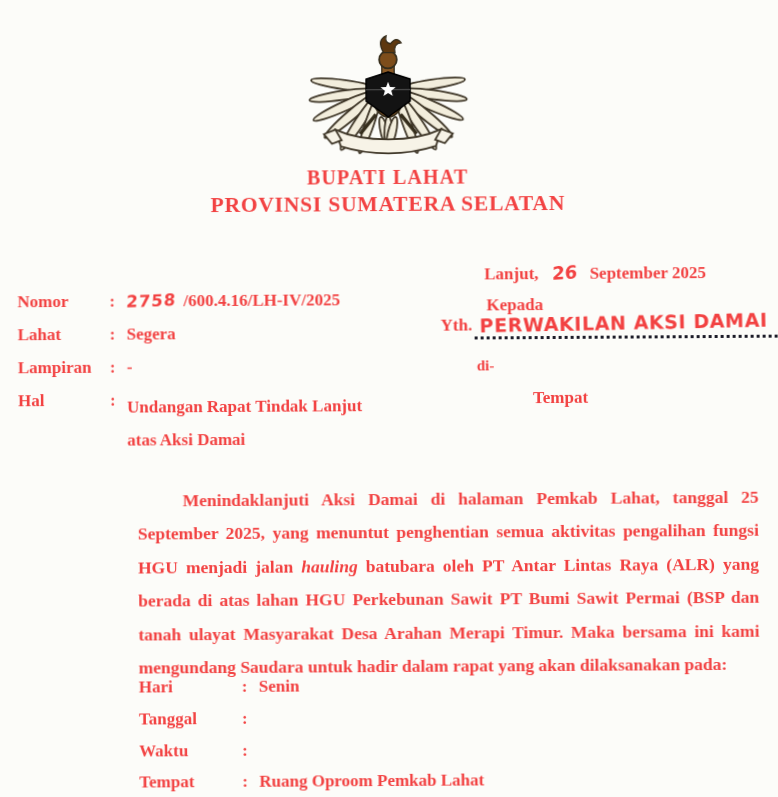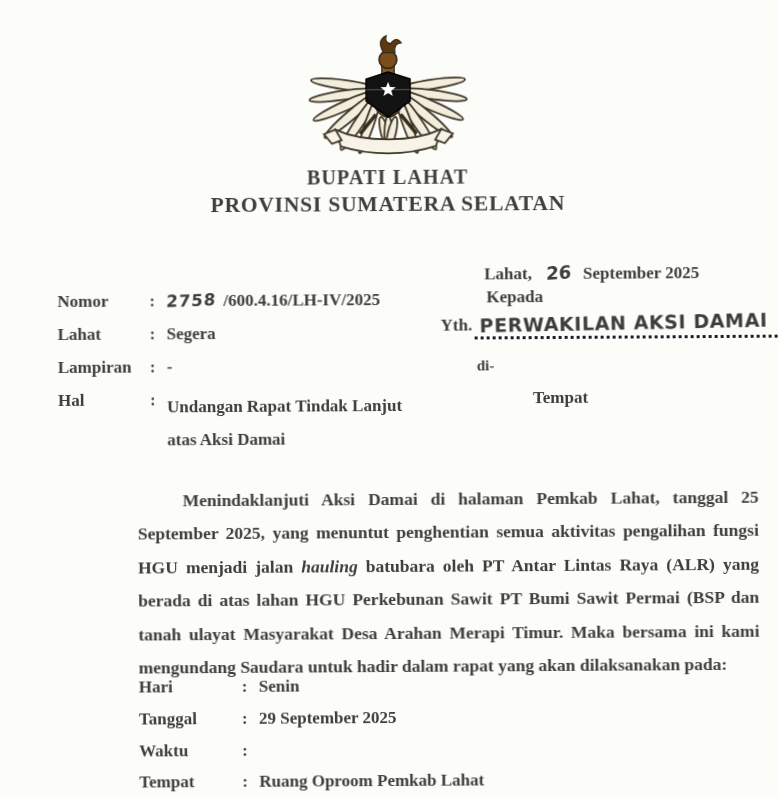--- a/index.html
+++ b/index.html
@@ -1,50 +1,50 @@
 <!DOCTYPE html>
 <html><head>
 <meta charset="utf-8">
 <style>
   html,body{margin:0;padding:0;background:#ffffff;}
   .page{
     position:relative;width:778px;height:797px;overflow:hidden;
     background:#fcfcf9;
     font-family:"Liberation Serif",serif;
-    color:#404040;font-weight:700;
+    color:#ef4444;font-weight:700;
   }
   .scan{
     position:absolute;inset:0;
     transform:rotate(-0.35deg);
     filter:blur(0.3px) contrast(1.03);
   }
   
   .emblem{position:absolute;left:300px;top:12px;width:180px;height:150px;}
   .office{position:absolute;top:166px;left:0;width:100%;text-align:center;
     font-size:20px;letter-spacing:1.2px;}
   .region{position:absolute;top:192px;left:0;width:100%;text-align:center;
     font-size:21.5px;letter-spacing:0.8px;}
   
   .dateline{position:absolute;left:485px;top:263px;font-size:17px;white-space:nowrap;}
   .hand{
     font-family:"DejaVu Sans",sans-serif;font-weight:700;display:inline-block;
   }
   .date-day{font-size:18px;margin:0 12px 0 14px;transform:skewX(-5deg) rotate(-3deg);}
-  .kepada{position:absolute;left:487px;top:288px;font-size:17px;}
+  .kepada{position:absolute;left:487px;top:296px;font-size:17px;}
   .yth-row{position:absolute;left:441px;top:313px;font-size:17px;white-space:nowrap;}
   .dotline{
     display:inline-block;border-bottom:3px dotted #20202c;
     padding:0 16px 1px 5px;margin-left:2px;
   }
   .name-hand{font-size:19px;letter-spacing:0.6px;transform:rotate(-0.8deg);}
   .di{position:absolute;left:477px;top:358px;font-size:15px;}
   .tempat{position:absolute;left:533px;top:389px;font-size:17px;}
   
   .meta-row{position:absolute;left:18px;font-size:17px;display:flex;align-items:flex-start;}
-  .meta-row .lbl{display:inline-block;width:92px;margin-left:40px;}
+  .meta-row .lbl{display:inline-block;width:92px;}
   .meta-row .col{display:inline-block;width:17px;}
   .m0{top:290px;} .m1{top:323px;} .m2{top:356px;} .m3{top:389px;}
   .hal-val div{line-height:33px;}
   .nomor-hand{font-size:16.5px;letter-spacing:1px;transform:skewX(-6deg) rotate(-2deg);margin-right:7px;}
   
   .body-para{
     position:absolute;left:137px;top:483px;width:621px;
     font-size:17.5px;line-height:33.4px;text-align:justify;text-indent:45px;
   }
   .it{font-style:italic;}
@@ -131,21 +131,21 @@
         <path d="M40,133 C72,148 128,148 160,133 L154,152 C120,163 80,163 46,152 Z" fill="#f4f0e4" stroke="#40382a" stroke-width="2"></path>
         <path d="M40,133 l-13,5 l9,11 l11,-4 z" fill="#f4f0e4" stroke="#40382a" stroke-width="2"></path>
         <path d="M160,133 l13,5 l-9,11 l-11,-4 z" fill="#f4f0e4" stroke="#40382a" stroke-width="2"></path>
       </svg>
     </div>
 
     <div class="office">BUPATI LAHAT</div>
     <div class="region">PROVINSI SUMATERA SELATAN</div>
 
     <div class="dateline">
-      <span>Lahat,</span><span class="hand date-day">26</span><span>September 2025</span>
+      <span>Lanjut,</span><span class="hand date-day">26</span><span>September 2025</span>
     </div>
 
     <div class="meta-row m0">
       <span class="lbl">Nomor</span>
       <span class="col">:</span>
       <span>
         <span class="hand nomor-hand">2758</span><span>/600.4.16/LH-IV/2025</span>
       </span>
     </div>
     <div class="meta-row m1">
@@ -177,21 +177,20 @@
     <div class="body-para"><span>Menindaklanjuti Aksi Damai di halaman Pemkab Lahat, tanggal 25 September 2025, yang menuntut penghentian semua aktivitas pengalihan fungsi HGU menjadi jalan </span><span class="it">hauling</span><span> batubara oleh PT Antar Lintas Raya (ALR) yang berada di atas lahan HGU Perkebunan Sawit PT Bumi Sawit Permai (BSP dan tanah ulayat Masyarakat Desa Arahan Merapi Timur. Maka bersama ini kami mengundang Saudara untuk hadir dalam rapat yang akan dilaksanakan pada:</span></div>
 
     <div class="sch-row s0">
       <span class="lbl">Hari</span>
       <span class="col">:</span>
       <span>Senin</span>
     </div>
     <div class="sch-row s1">
       <span class="lbl">Tanggal</span>
       <span class="col">:</span>
-      <span>29 September 2025</span>
     </div>
     <div class="sch-row s2">
       <span class="lbl">Waktu</span>
       <span class="col">:</span>
     </div>
     <div class="sch-row s3">
       <span class="lbl">Tempat</span>
       <span class="col">:</span>
       <span>Ruang Oproom Pemkab Lahat</span>
     </div>

